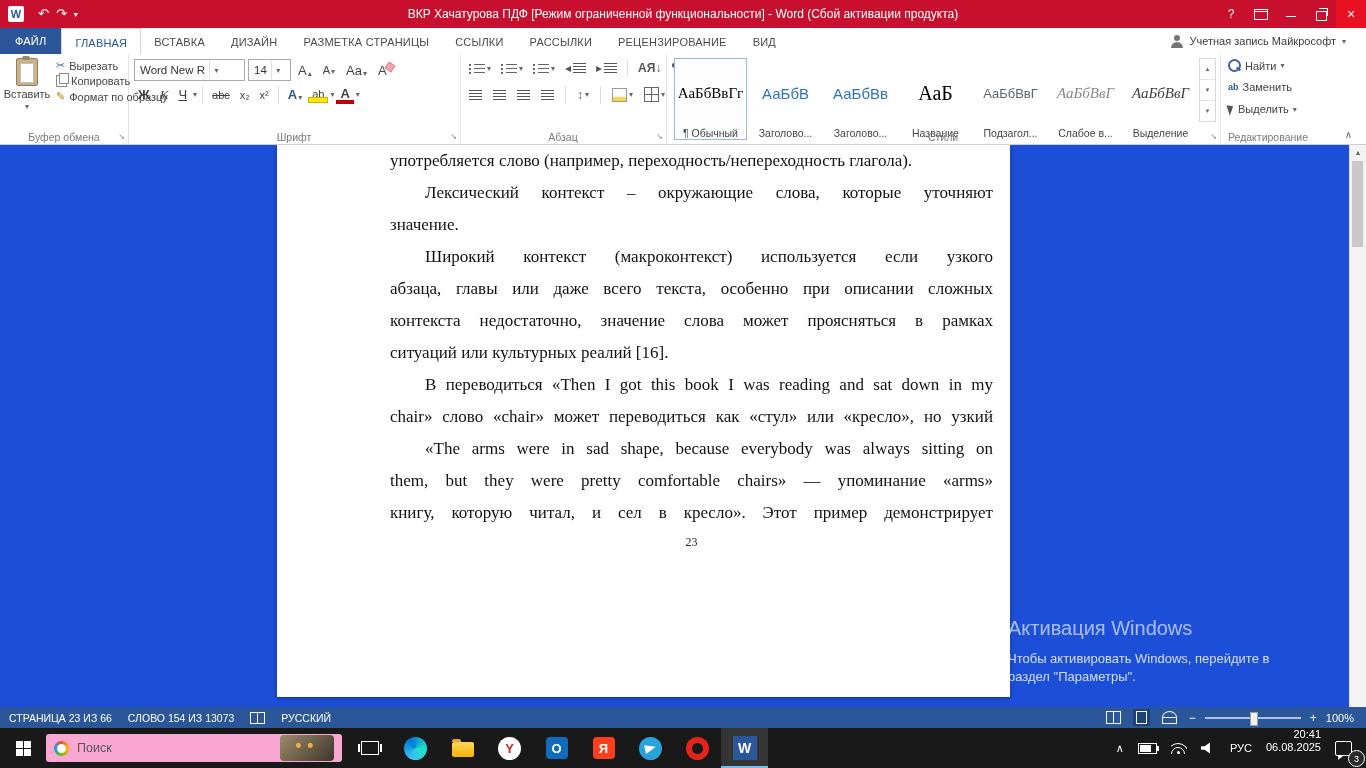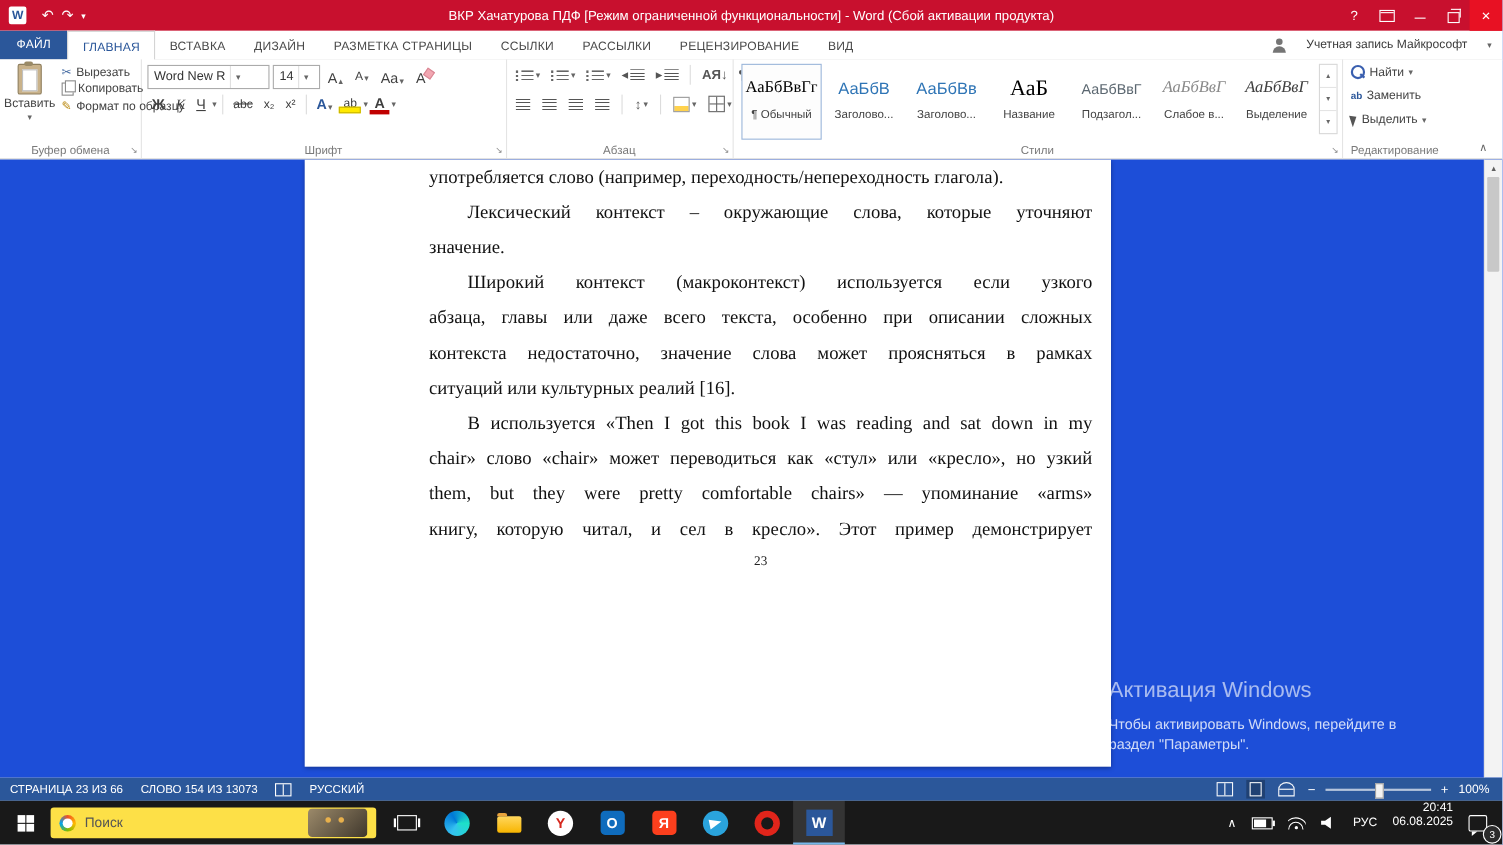--- a/index.html
+++ b/index.html
@@ -21,21 +21,21 @@
   .ic-min{width:10px;height:1px;background:#fff;margin-top:4px}
   .ic-restore{position:relative;width:9px;height:8px;border:1px solid #fff;margin-top:3px}
   .ic-restore::before{content:"";position:absolute;left:2px;top:-4px;width:8px;height:7px;border:1px solid #fff;border-bottom:none;border-left:none}
   .ic-ribopt{position:relative;width:12px;height:9px;border:1px solid #fff}
   .ic-ribopt::after{content:"";position:absolute;left:0;top:1px;width:12px;height:1px;background:#fff}
   
   .tabrow{position:absolute;top:28px;left:0;right:0;height:26px;background:#fff;border-bottom:1px solid #D4D4D4;display:flex;align-items:stretch}
   .tab{padding:14px 13px;font-size:11px;letter-spacing:.2px;color:#4A4A4A;display:flex;align-items:center}
   .tab.file{background:#2B579A;color:#fff;padding:0 15px}
   .tab.active{background:#fff;color:#2B579A;border:1px solid #D4D4D4;border-bottom:none;margin-bottom:-1px}
-  .account{margin-left:auto;display:flex;align-items:center;gap:18px;padding-right:10px;font-size:11px;color:#3B3B3B}
+  .account{margin-left:auto;display:flex;align-items:center;gap:6px;padding-right:20px;font-size:11px;color:#3B3B3B}
   .acct-ic{position:relative;width:14px;height:14px}
   .acct-ic::before{content:"";position:absolute;left:4px;top:1px;width:6px;height:6px;border-radius:50%;background:#757575}
   .acct-ic::after{content:"";position:absolute;left:1px;top:8px;width:12px;height:6px;border-radius:6px 6px 0 0;background:#757575}
   .caret{font-size:8px;color:#666}
   
   .ribbon{position:absolute;top:54px;left:0;right:0;height:90px;background:#fff;border-bottom:1px solid #CFCFCF}
   .group{position:absolute;top:0;bottom:0;border-right:1px solid #E4E4E4}
   .glabel{position:absolute;bottom:1px;left:0;right:0;text-align:center;font-size:10.5px;color:#7A7A7A}
   .launcher{position:absolute;bottom:2px;right:3px;font-size:8px;color:#8A8A8A;line-height:10px}
   .r1{position:absolute;top:5px;left:6px;display:flex;align-items:center;gap:3px}
@@ -73,21 +73,21 @@
   .ic-list::before{content:"";position:absolute;left:0;top:1px;width:2px;height:10px;
     background:repeating-linear-gradient(to bottom,#666 0 2px,transparent 2px 4px)}
   .ic-al{width:13px;height:10px;background:repeating-linear-gradient(to bottom,#555 0 1px,transparent 1px 3px)}
   .ic-borders{width:13px;height:13px;border:1px solid #666;
     background:linear-gradient(#666,#666) center/100% 1px no-repeat,linear-gradient(#666,#666) center/1px 100% no-repeat}
   .ic-shade{width:13px;height:12px;border:1px solid #999;background:linear-gradient(#fff 64%,#FFD24D 64%)}
   .sorttxt{font-size:9px;font-weight:bold;color:#444}
   .pbtn{display:flex;align-items:center;gap:2px;padding:2px 3px;color:#555;font-size:12px}
   
   .stcells{position:absolute;top:4px;left:8px;display:flex;gap:2px}
-  .stcell{width:71px;height:62px;border:1px solid transparent;display:flex;flex-direction:column;align-items:center;justify-content:flex-start;padding-top:5px}
+  .stcell{width:71px;height:62px;border:1px solid transparent;display:flex;flex-direction:column;align-items:center;justify-content:space-between;padding-top:18px}
   .stcell.sel{border:1px solid #9BB6DA;background:#FDFDFD}
   .stprev{height:32px;display:flex;align-items:center;font-family:"Liberation Serif","DejaVu Serif",serif;font-size:15px;color:#000;white-space:nowrap}
   .stname{font-size:10.5px;color:#444;margin-top:2px;white-space:nowrap}
   .p-h1,.p-h2{color:#2E74B5;font-family:"Liberation Sans",sans-serif}
   .p-title{font-size:20px}
   .p-sub{font-size:13px;color:#5B6770;font-family:"Liberation Sans",sans-serif}
   .p-subtle{font-style:italic;color:#8a8a8a}
   .p-emph{font-style:italic;color:#3f3f3f}
   .stscroll{position:absolute;right:4px;top:4px;width:15px;height:62px;border:1px solid #D8D8D8;display:flex;flex-direction:column}
   .stscroll span{flex:1;display:flex;align-items:center;justify-content:center;font-size:7px;color:#666}
@@ -127,21 +127,21 @@
   .zglyph{font-size:12px;color:#fff}
   .ztrack{position:relative;width:96px;height:2px;background:rgba(255,255,255,.65)}
   .zthumb{position:absolute;left:45px;top:-5px;width:6px;height:12px;background:#F2F2F2;border:1px solid #9F9F9F}
   .zoomlabel{font-size:11px}
   
   .taskbar{position:absolute;left:0;right:0;bottom:0;height:40px;background:#191919;display:flex;align-items:stretch}
   .tbtn{display:flex;align-items:center;justify-content:center}
   .tstart{width:46px}
   .winlogo{display:grid;grid-template-columns:7px 7px;grid-template-rows:7px 7px;gap:1px}
   .winlogo i{background:#fff}
-  .tsearch{width:280px;margin:6px 6px 6px 0;background:#fde047;border-radius:3px;display:flex;align-items:center;gap:8px;padding:0 8px}
+  .tsearch{width:280px;margin:6px 6px 6px 0;background:#f9a8d4;border-radius:3px;display:flex;align-items:center;gap:8px;padding:0 8px}
   .sicon{position:relative;width:15px;height:15px;border-radius:50%;background:conic-gradient(#F25022,#FFB900,#7FBA00,#00A4EF,#F25022)}
   .sicon::after{content:"";position:absolute;inset:3px;background:#fff;border-radius:50%}
   .stext{font-size:12.5px;color:#555}
   .simg{margin-left:auto;width:54px;height:26px;border-radius:4px;
     background:radial-gradient(circle at 34% 40%,#E8B04B 2px,transparent 3px),
                radial-gradient(circle at 56% 40%,#E8B04B 2px,transparent 3px),
                linear-gradient(135deg,#9C8A6A,#3F372C)}
   .tview{width:44px}
   .ic-tview{position:relative;width:16px;height:12px;border:1px solid #fff}
   .ic-tview::before{content:"";position:absolute;left:-4px;top:2px;width:2px;height:8px;background:#fff}
@@ -431,22 +431,23 @@
     <div class="page">
       <div class="pagecontent">
         <div id="doclines">
             <div class="doc-line"><span>употребляется слово (например, переходность/непереходность глагола).</span></div>
             <div class="doc-line ind just"><span>Лексический контекст – окружающие слова, которые уточняют</span></div>
             <div class="doc-line"><span>значение.</span></div>
             <div class="doc-line ind just"><span>Широкий контекст (</span><span class="sp">макроконтекст</span><span>) используется если узкого</span></div>
             <div class="doc-line just"><span>абзаца, главы или даже всего текста, особенно при описании сложных</span></div>
             <div class="doc-line just"><span>контекста недостаточно, значение слова может проясняться в рамках</span></div>
             <div class="doc-line"><span>ситуаций или культурных реалий [16].</span></div>
-            <div class="doc-line ind just"><span>В используется «</span><span class="sp">Then I got this book I was reading and sat down in my</span></div>
+            <div class="doc-line ind just"><span>В переводиться «</span><span class="sp">Then I got this book I was reading and sat down in my</span></div>
             <div class="doc-line just"><span class="sp">chair</span><span>» слово «</span><span class="sp">chair</span><span>» может переводиться как «стул» или «кресло», но узкий</span></div>
+            <div class="doc-line ind just"><span>«The arms were in sad shape, because everybody was always sitting on</span></div>
             <div class="doc-line just"><span>them, but they were pretty comfortable chairs» — упоминание «arms»</span></div>
             <div class="doc-line just"><span>книгу, которую читал, и сел в кресло». Этот пример демонстрирует</span></div>
           </div>
         <div class="pagenum">23</div>
       </div>
     </div>
     <div class="wm-title">Активация Windows</div>
     <div class="wm-line" style="top:506px">Чтобы активировать Windows, перейдите в</div>
     <div class="wm-line" style="top:524px">раздел "Параметры".</div>
     <div class="vscroll">

